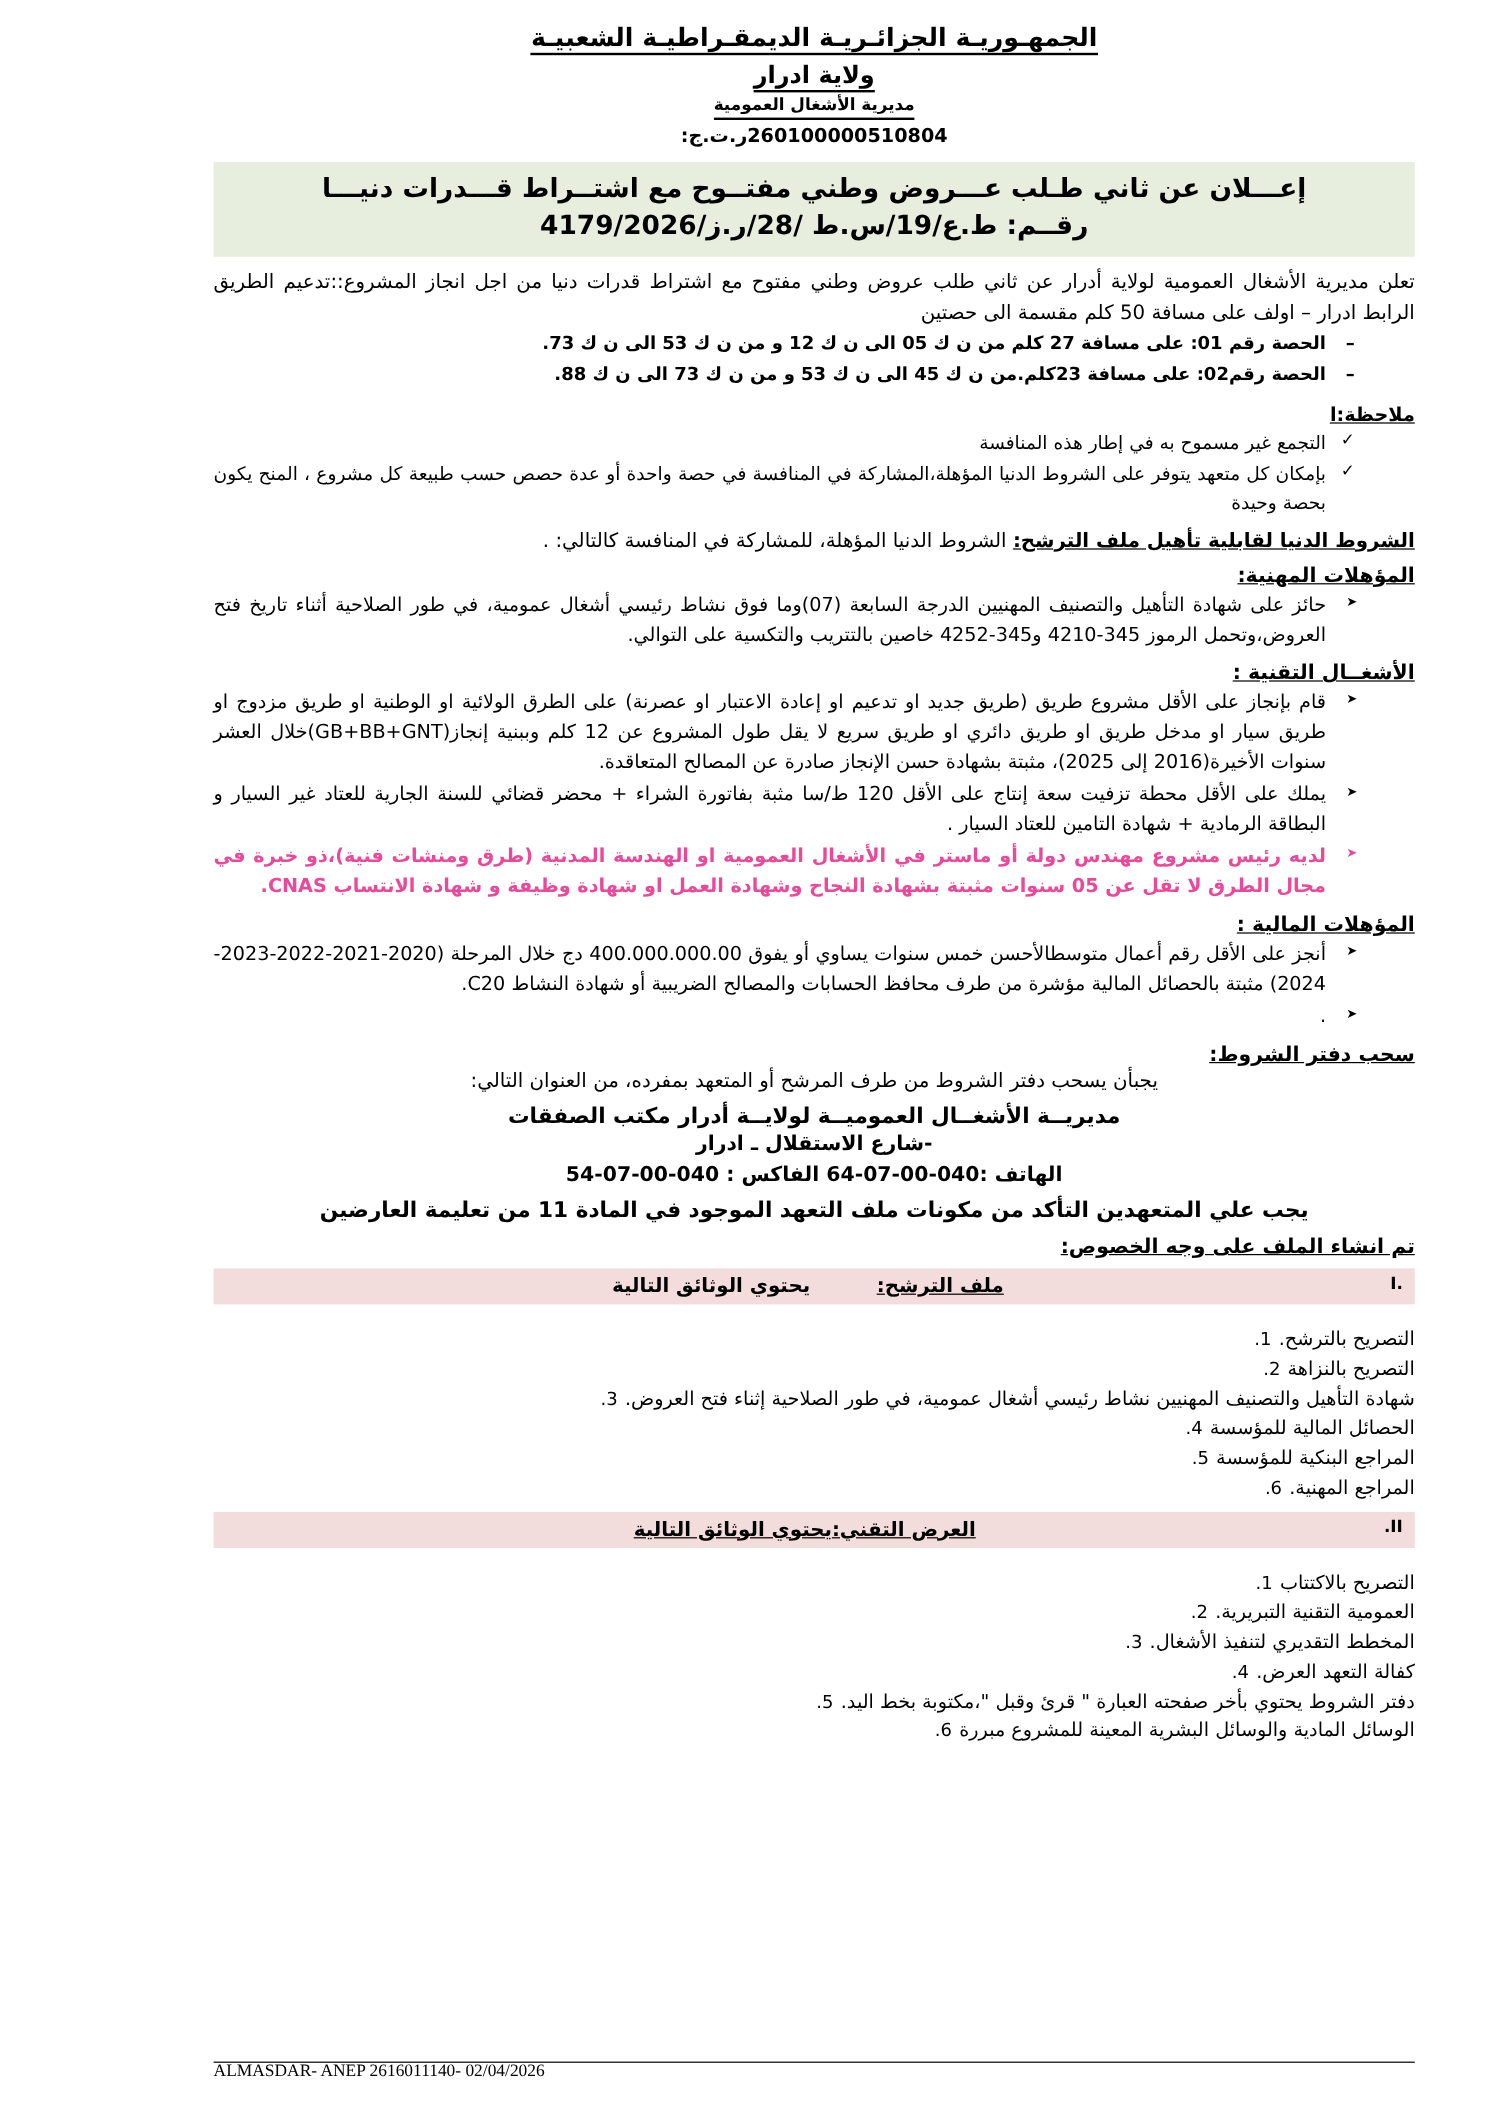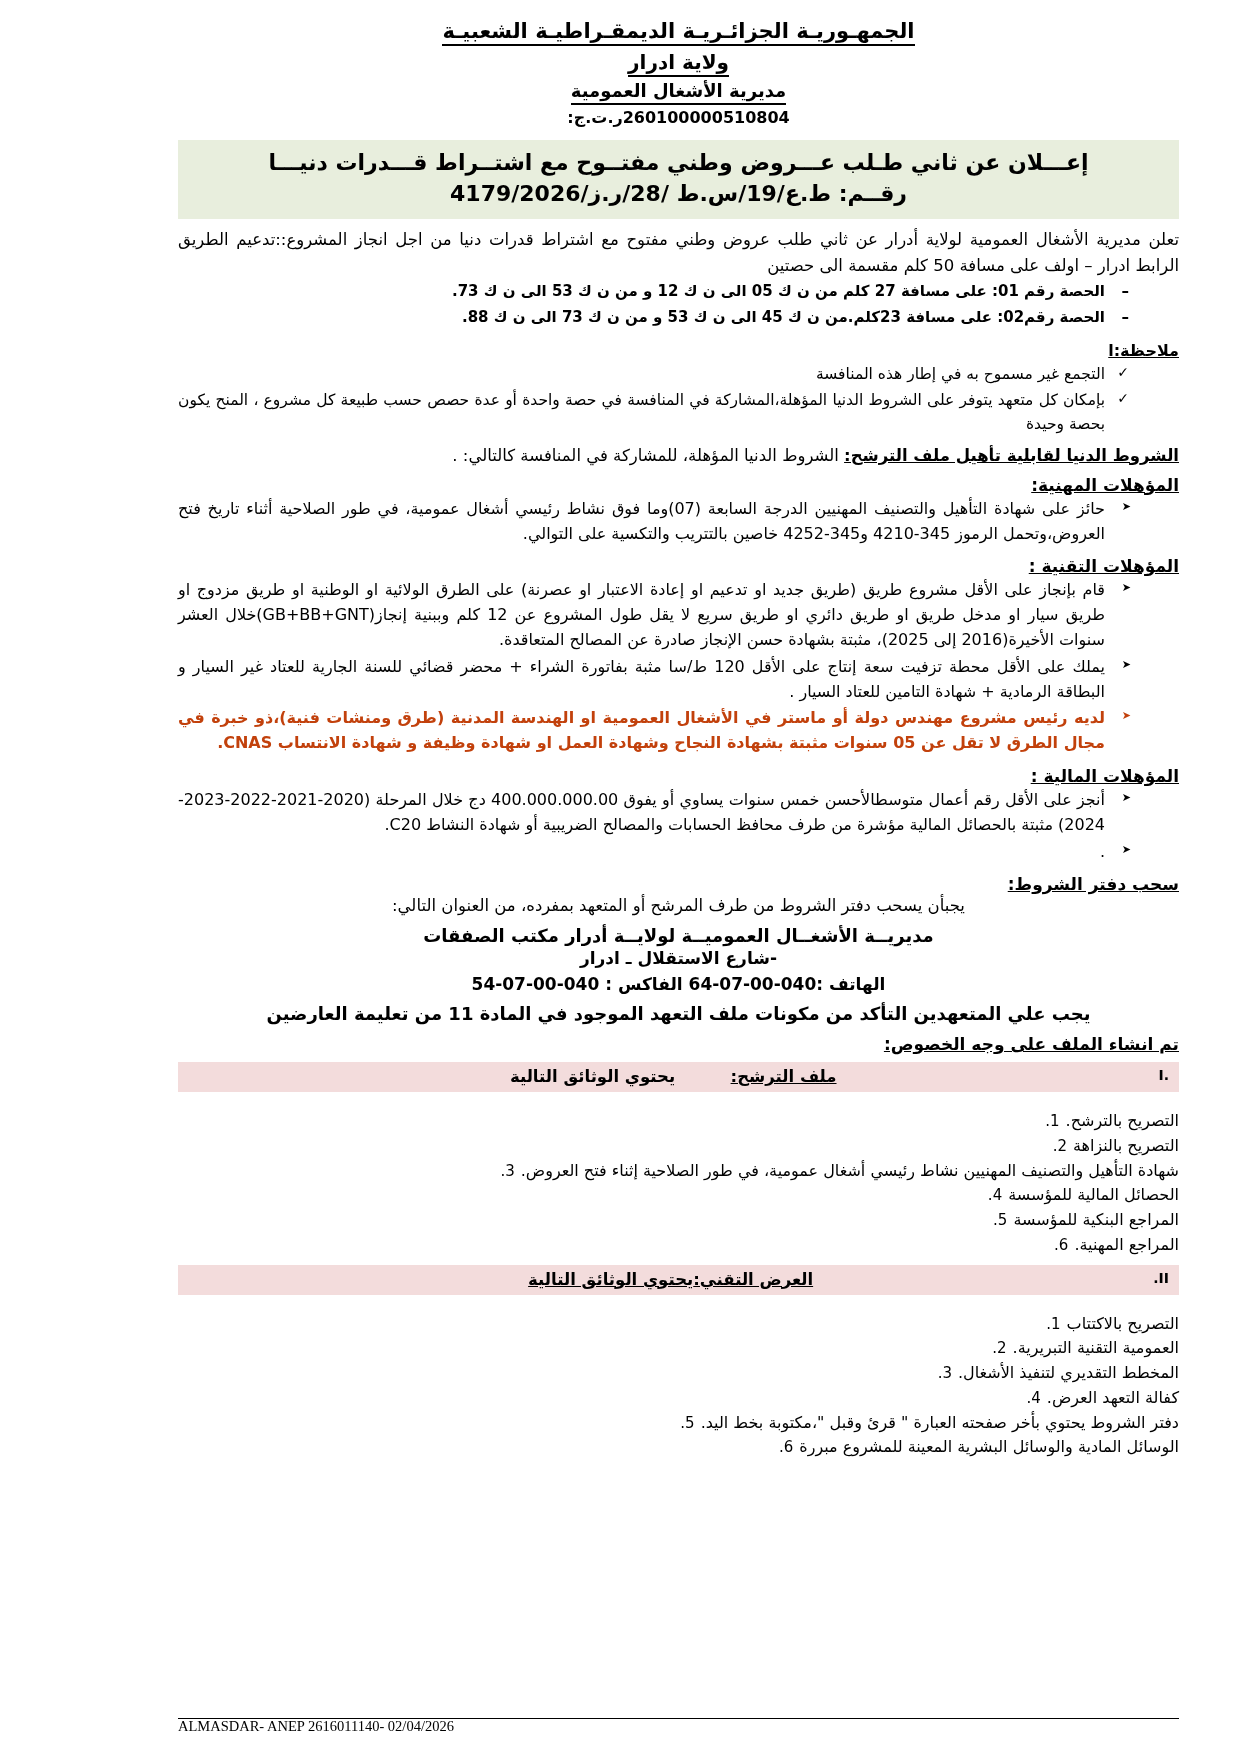--- a/index.html
+++ b/index.html
@@ -28,21 +28,21 @@
     line-height: 1.25;
   }
   .hdr-line {
     font-weight: bold;
     display: inline-block;
     border-bottom: 2px solid #000;
     padding-bottom: 0px;
   }
   .hdr-1 { font-size: 21px; letter-spacing: .5px; }
   .hdr-2 { font-size: 20px; margin-top: 4px; }
-  .hdr-3 { font-size: 18px; margin-top: 3px; text-align: right; }
+  .hdr-3 { font-size: 14px; margin-top: 3px; text-align: right; }
   .hdr-4 {
     font-size: 16px;
     font-weight: bold;
     margin-top: 3px;
     border-bottom: none;
     direction: rtl;
   }
 
   
   .banner {
@@ -102,21 +102,21 @@
   }
   ul.arrow > li::before {
     content: "\27A4";
     position: absolute;
     right: 0px;
     top: 1px;
     font-size: 11px;
   }
   ul.dash > li { font-weight: bold; font-size: 15px; }
   ul.arrow > li { font-size: 16px; }
-  ul.arrow.red > li { color: #c2410c; font-weight: bold; }
+  ul.arrow.red > li { color: #ec4899; font-weight: bold; }
 
   .sec-title {
     font-size: 17px;
     font-weight: bold;
     text-decoration: underline;
     margin-top: 10px;
   }
   .sec-title-right {
     text-align: right;
   }
@@ -235,21 +235,21 @@
     <li>بإمكان كل متعهد يتوفر على الشروط الدنيا المؤهلة،المشاركة في المنافسة في حصة واحدة أو عدة حصص حسب طبيعة كل مشروع ، المنح يكون بحصة وحيدة</li>
   </ul>
 
   <div class="lead-line"><span class="inline-ul">الشروط الدنيا لقابلية تأهيل ملف الترشح:</span><span> الشروط الدنيا المؤهلة، للمشاركة في المنافسة كالتالي: .</span></div>
 
   <div class="sec-title sec-title-right">المؤهلات المهنية:</div>
   <ul class="arrow">
     <li>حائز على شهادة التأهيل والتصنيف المهنيين الدرجة  السابعة (07)وما فوق نشاط رئيسي أشغال عمومية، في طور الصلاحية أثناء تاريخ فتح العروض،وتحمل الرموز 345-4210 و345-4252 خاصين بالتتريب والتكسية على التوالي.</li>
   </ul>
 
-  <div class="sec-title sec-title-right">المؤهلات التقنية :</div>
+  <div class="sec-title sec-title-right">الأشغــال التقنية :</div>
   <ul class="arrow">
     <li>قام بإنجاز على الأقل مشروع طريق (طريق  جديد او تدعيم او إعادة الاعتبار او عصرنة) على الطرق الولائية او الوطنية  او طريق مزدوج او طريق سيار او مدخل طريق او طريق دائري  او طريق سريع لا يقل طول المشروع عن 12 كلم وببنية إنجاز(GB+BB+GNT)خلال العشر سنوات الأخيرة(2016 إلى 2025)، مثبتة بشهادة حسن الإنجاز صادرة عن المصالح المتعاقدة.</li>
     <li>يملك على الأقل محطة تزفيت سعة إنتاج على الأقل 120 ط/سا مثبة بفاتورة الشراء + محضر قضائي للسنة الجارية  للعتاد غير السيار و البطاقة الرمادية + شهادة التامين للعتاد السيار .</li>
   </ul>
   <ul class="arrow red">
     <li>لديه رئيس مشروع مهندس دولة أو ماستر في الأشغال العمومية او الهندسة المدنية (طرق ومنشات فنية)،ذو خبرة في  مجال الطرق  لا تقل عن 05  سنوات مثبتة بشهادة النجاح وشهادة العمل او شهادة وظيفة و شهادة الانتساب CNAS.</li>
   </ul>
 
   <div class="sec-title sec-title-right">المؤهلات المالية :</div>
   <ul class="arrow">

